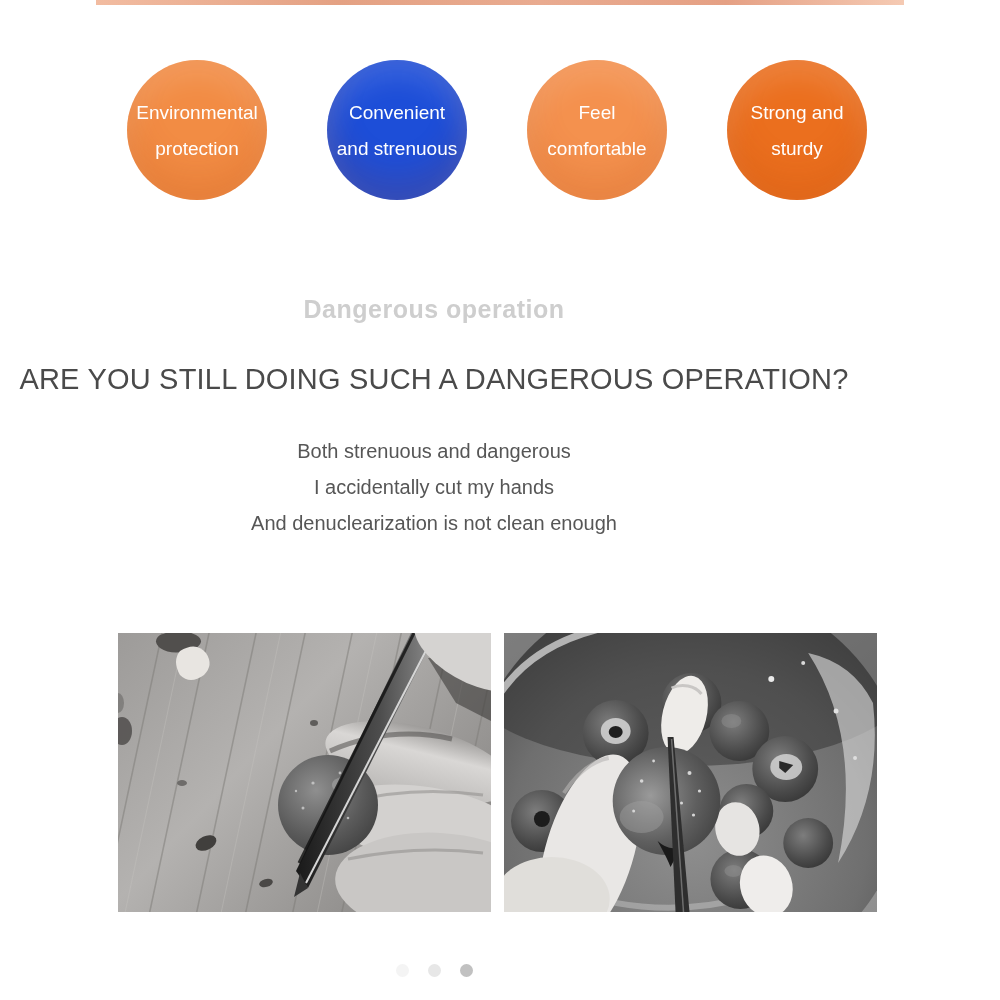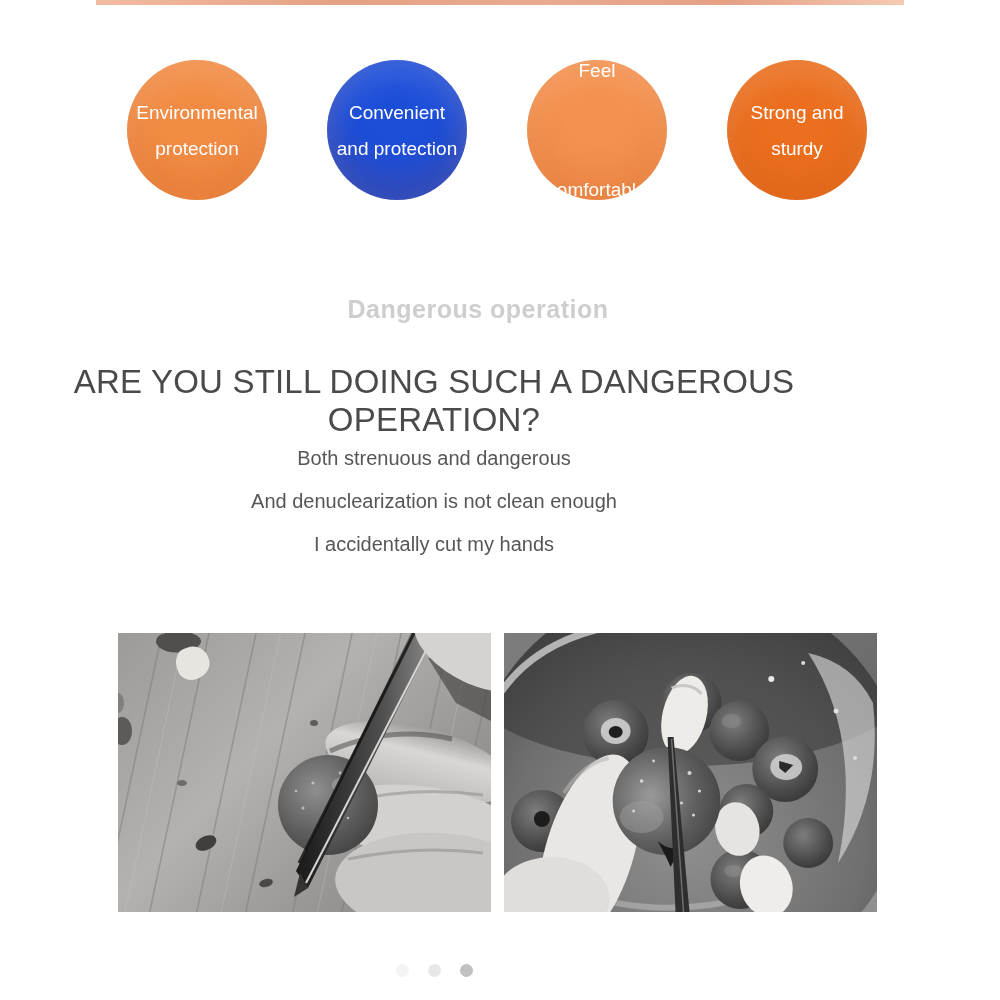--- a/index.html
+++ b/index.html
@@ -14,24 +14,24 @@
     text-align:center;font-size:19px;line-height:21px;row-gap:15px;box-sizing:border-box;
     box-shadow:inset 0 -22px 34px rgba(175,60,0,0.16), inset 0 16px 28px rgba(255,255,255,0.14);}
   .circle.c0{left:127px;}
   .circle.c1{left:327px;}
   .circle.c2{left:527px;}
   .circle.c3{left:727px;}
 
   .subtitle{position:absolute;top:295px;left:0;width:100%;text-align:center;
     font-size:25px;font-weight:700;letter-spacing:0.5px;}
   .title{position:absolute;top:363px;left:0;width:100%;text-align:center;margin:0;
-    font-size:33px;font-weight:400;letter-spacing:0.2px;}
+    font-size:29px;font-weight:400;letter-spacing:0.2px;}
   .lines{position:absolute;top:433px;left:0;width:100%;text-align:center;
     font-size:20px;color:#565656;}
-  .lines p{margin:7px;line-height:36px;text-align:center;}
+  .lines p{margin:0;line-height:36px;text-align:center;}
 
   .photos{position:absolute;top:633px;left:118px;width:759px;height:279px;display:flex;gap:13px;}
   .photo{margin:0;flex:1;height:279px;overflow:hidden;background:#aaa;}
   .photo svg{display:block;width:100%;height:100%;}
 
   .dots{position:absolute;top:964px;left:0;width:100%;display:flex;justify-content:center;gap:19px;}
   .dot{width:13px;height:13px;border-radius:50%;background:#eee;cursor:pointer;}
 </style>
 </head>
 <body>
@@ -40,40 +40,40 @@
 
   <div class="top-strip" style="background: linear-gradient(90deg, rgb(242, 188, 161), rgb(228, 161, 131) 30%, rgb(233, 171, 144) 55%, rgb(229, 160, 132) 78%, rgb(245, 202, 179));"></div>
 
   <div class="circles">
     <div class="circle c0" style="background: rgb(242, 140, 68);">
       <span>Environmental</span>
       <span>protection</span>
     </div>
     <div class="circle c1" style="background: #1d4ed8;">
       <span>Convenient</span>
-      <span>and protection</span>
-    </div>
-    <div class="circle c2" style="background: rgb(244, 145, 78); justify-content: space-between;">
+      <span>and strenuous</span>
+    </div>
+    <div class="circle c2" style="background: rgb(244, 145, 78);">
       <span>Feel</span>
       <span>comfortable</span>
     </div>
     <div class="circle c3" style="background: rgb(235, 111, 30); text-align: center;">
       <span>Strong and</span>
       <span>sturdy</span>
     </div>
   </div>
 
-  <div class="subtitle" style="color: rgb(206, 206, 206); padding-left: 44px;">Dangerous operation</div>
+  <div class="subtitle" style="color: rgb(206, 206, 206);">Dangerous operation</div>
 
   <h1 class="title" style="color: rgb(74, 74, 74);">ARE YOU STILL DOING SUCH A DANGEROUS OPERATION?</h1>
 
   <div class="lines">
     <p>Both strenuous and dangerous</p>
+    <p>I accidentally cut my hands</p>
     <p>And denuclearization is not clean enough</p>
-    <p>I accidentally cut my hands</p>
   </div>
 
   <div class="photos">
 
     <figure class="photo">
       <svg viewBox="0 0 373 279" preserveAspectRatio="none">
         <defs>
           <linearGradient id="woodg" x1="0" y1="0" x2="1" y2="0.7">
             <stop offset="0" stop-color="#9d9b99"></stop>
               <stop offset="0.45" stop-color="#b4b2b0"></stop>

